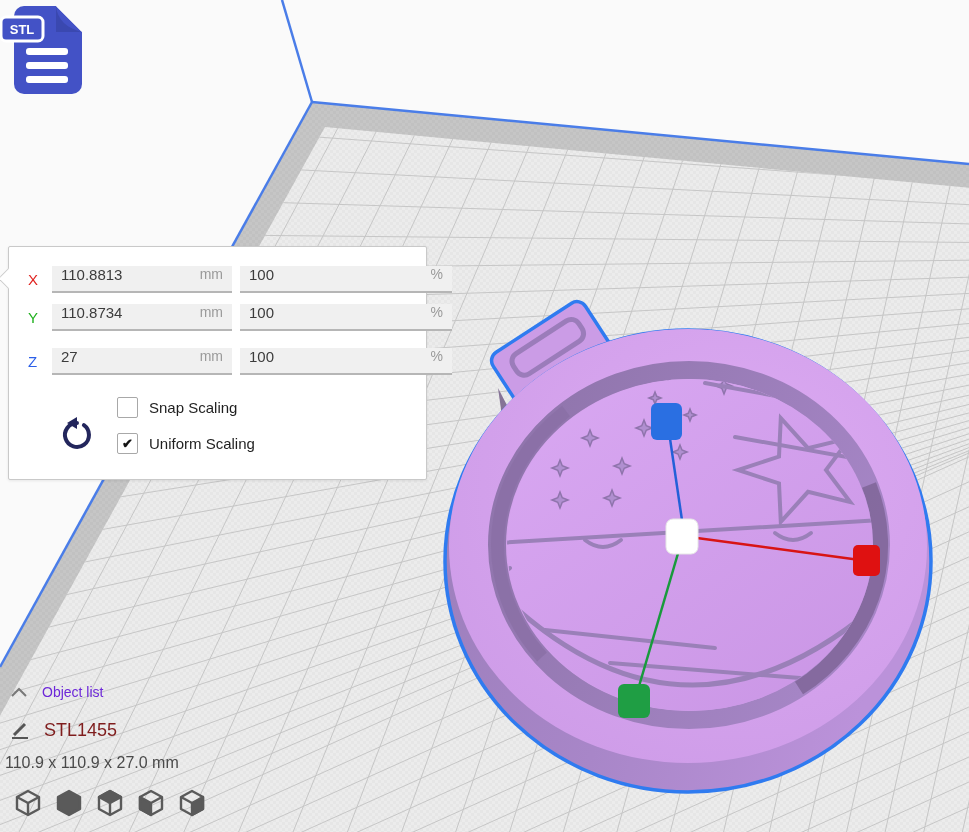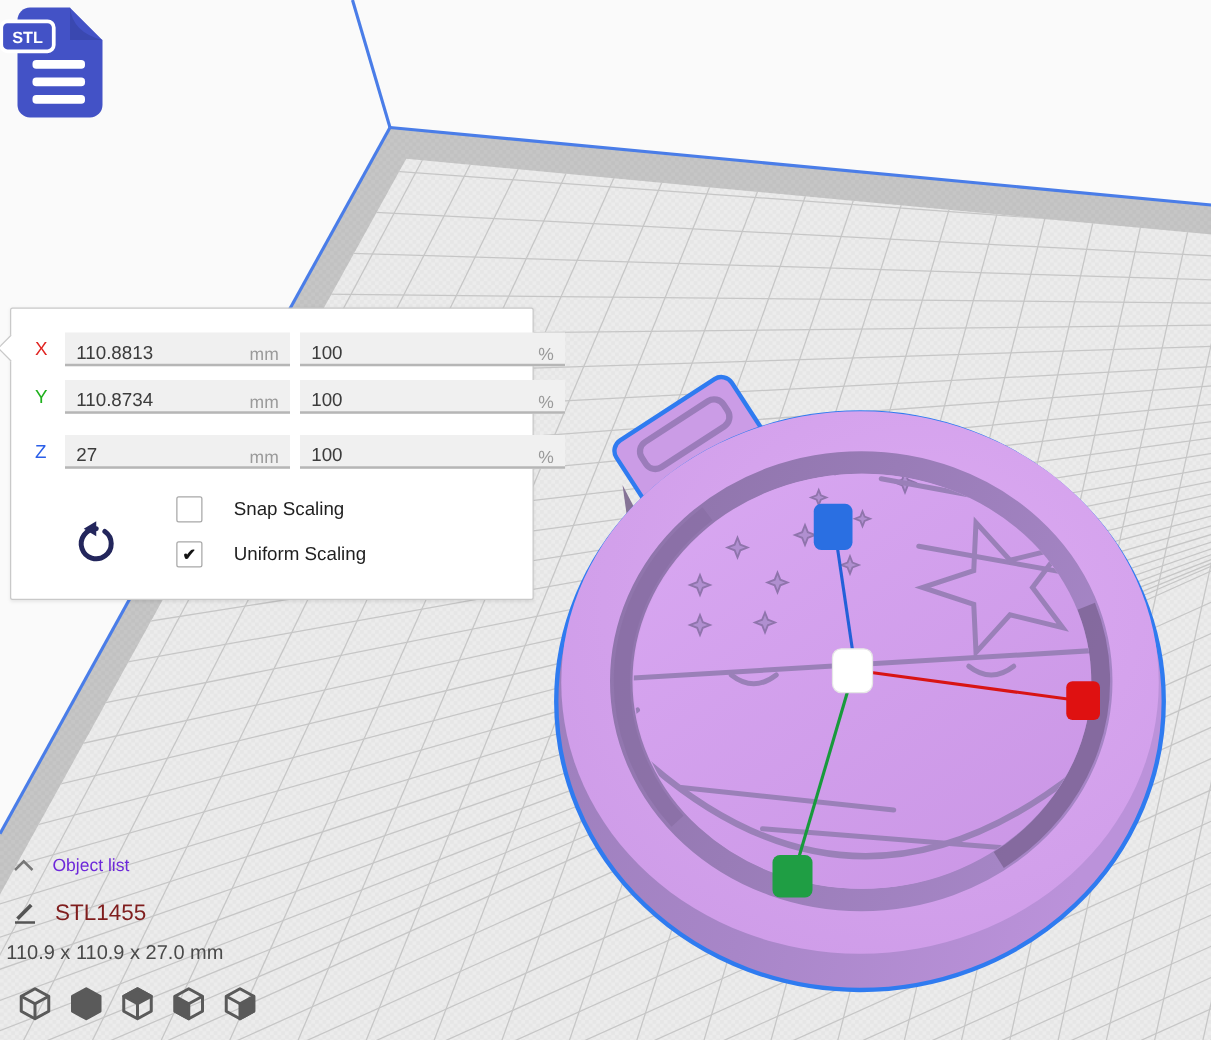--- a/index.html
+++ b/index.html
@@ -24,31 +24,31 @@
     position:absolute;left:-8px;top:24px;width:14px;height:14px;background:#fff;
     border-left:1px solid #c9c9c9;border-bottom:1px solid #c9c9c9;
     transform:rotate(45deg);
   }
   .axis-row{position:absolute;left:19px;display:flex;align-items:center;}
   .axis-row.r0{top:19px}.axis-row.r1{top:57px}.axis-row.r2{top:101px}
   .axis-label{width:24px;font-size:15px;}
   .axis-label.x{color:#e02421}.axis-label.y{color:#20b11e}.axis-label.z{color:#2b5fe8}
   .field{
     background:#f0f0f0;border-bottom:2px solid #b6b6b6;height:27px;
-    display:flex;align-items:flex-end;padding:0 9px;box-sizing:border-box;
+    display:flex;align-items:flex-start;padding:0 9px;box-sizing:border-box;
   }
   .field.mm{width:180px}
   .field.pct{width:212px;margin-left:8px}
   .field input{
     flex:1;min-width:0;border:none;background:transparent;outline:none;
     font-family:"Liberation Sans",sans-serif;font-size:15px;color:#3c3c3c;padding:0;
   }
   .unit{font-size:14px;color:#9a9a9a;margin-left:12px;}
   .reset-btn{position:absolute;left:50px;top:167px;width:36px;height:38px;cursor:pointer;background:none;border:none;padding:0;}
-  .chk-row{position:absolute;left:132px;display:flex;align-items:center;gap:25px;}
+  .chk-row{position:absolute;left:108px;display:flex;align-items:center;gap:11px;}
   .chk-row.c0{top:150px}.chk-row.c1{top:186px}
   .chk-box{
     width:19px;height:19px;background:#fff;border:1px solid #a8a8a8;border-radius:2px;
     display:flex;align-items:center;justify-content:center;
     font-size:13px;font-weight:bold;color:#141414;line-height:1;
   }
   .chk-label{font-size:15px;color:#1f1f1f;}
 
   
   .objlist{position:absolute;left:0;top:680px;width:260px;}

